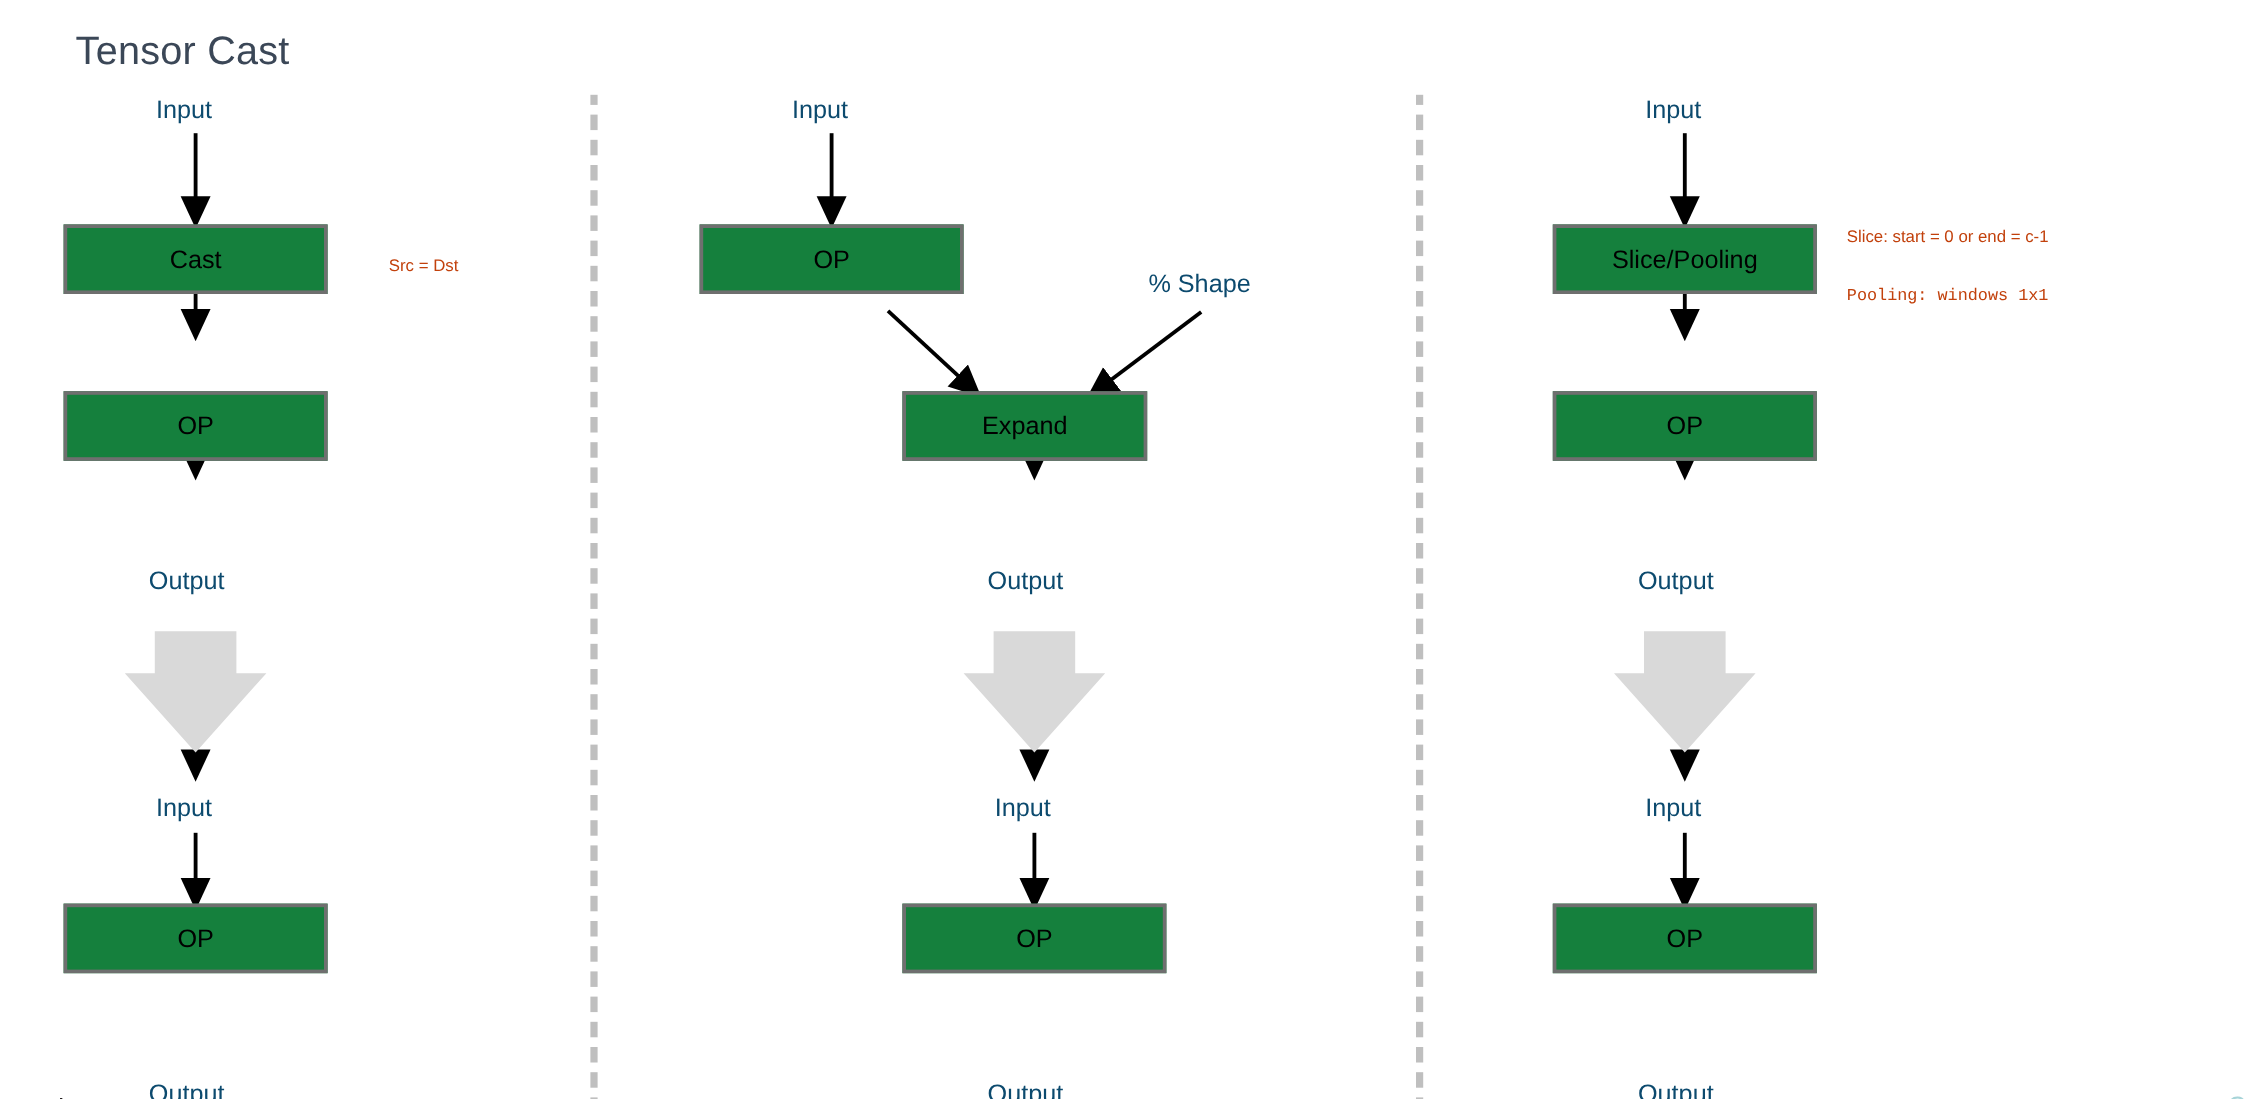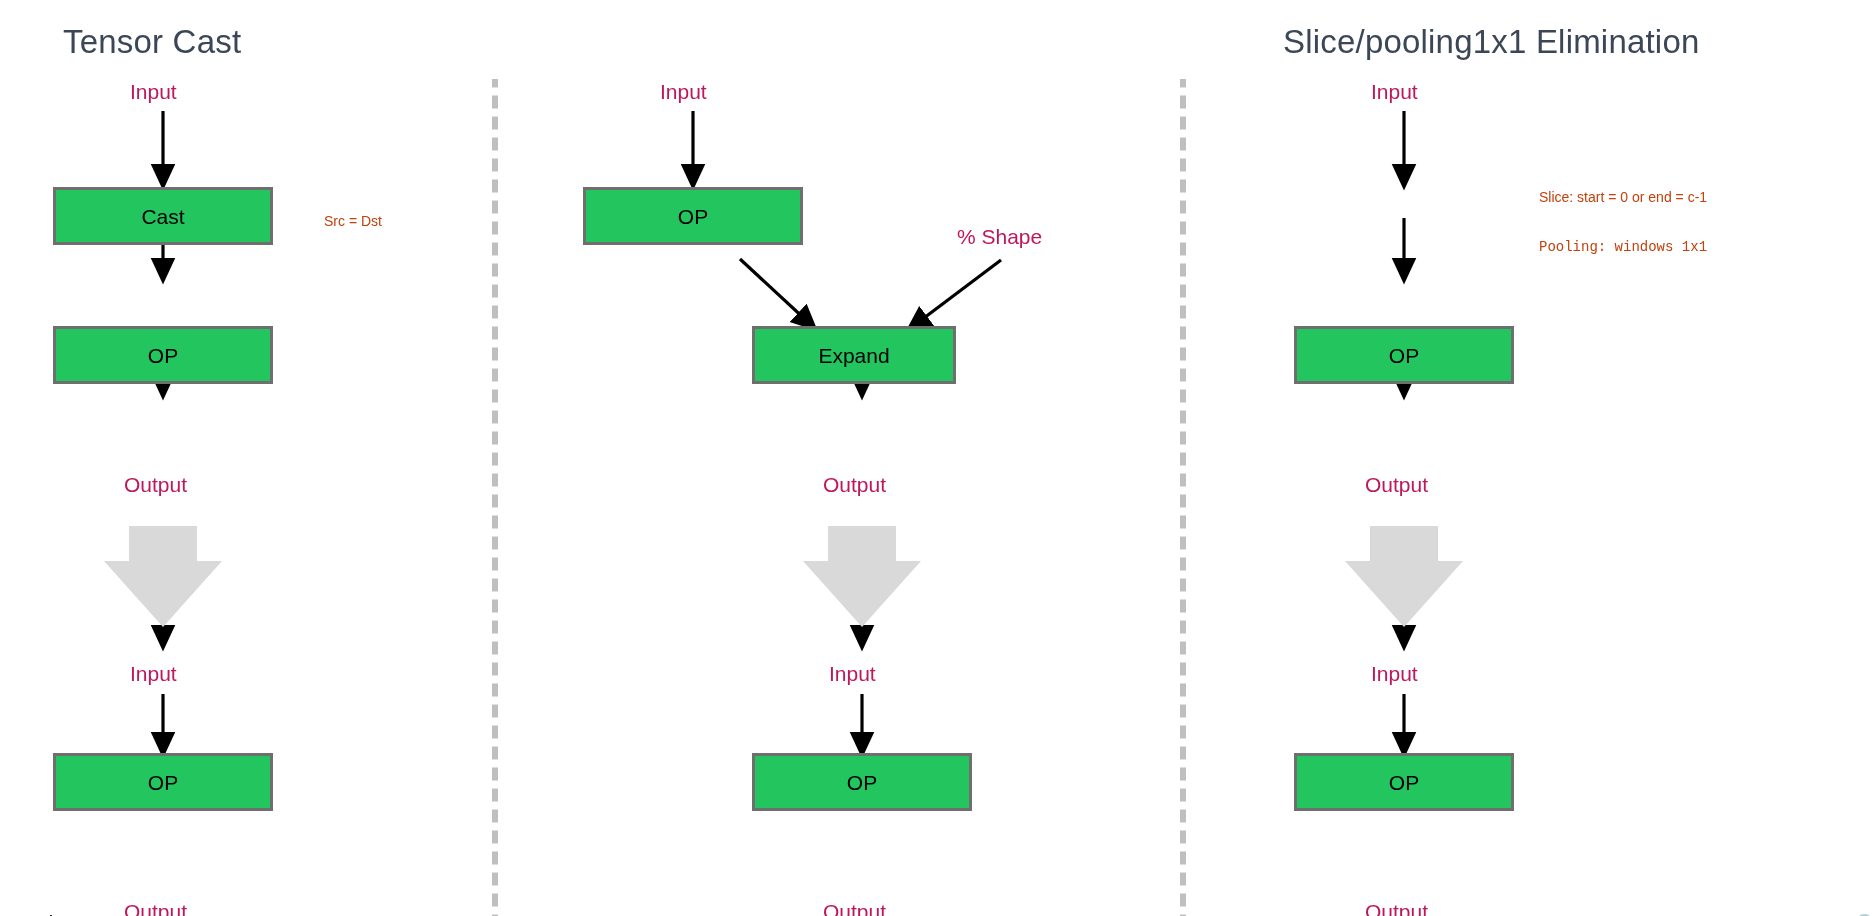--- a/index.html
+++ b/index.html
@@ -29,34 +29,34 @@
     font-size:33px;
     font-weight:400;
     letter-spacing:.2px;
     white-space:nowrap;
     line-height:1;
   }
 
   
   .node{
     position:absolute;
-    background:#22c55e;
+    background:#15803d;
     border:3px solid #6f6f6f;
     box-sizing:border-box;
     display:flex;align-items:center;justify-content:center;
     color:#000;
     font-size:21px;
     line-height:1;
     white-space:nowrap;
   }
 
   
   .lbl{
     position:absolute;
-    color:#be185d;
+    color:#0c4a6e;
     font-size:21px;
     line-height:1;
     white-space:nowrap;
   }
   .note{
     position:absolute;
     color:#c2410c;
     font-size:14px;
     line-height:1;
     white-space:nowrap;
@@ -146,23 +146,23 @@
   <div class="lbl" style="left:660px;top:66px;">Input</div>
   <div class="node" style="left:583px;top:172px;width:220px;height:58px;">OP</div>
   <div class="node" style="left:752px;top:311px;width:204px;height:58px;">Expand</div>
   <div class="lbl" style="left:957px;top:211px;">% Shape</div>
   <div class="lbl" style="left:823px;top:459px;">Output</div>
 
   <div class="lbl" style="left:829px;top:648px;">Input</div>
   <div class="node" style="left:752px;top:738px;width:220px;height:58px;">OP</div>
   <div class="lbl" style="left:823px;top:886px;">Output</div>
 
-  <div class="col-title" style="left:1283px;top:10px;">Slice/pooling1x1 Elimination</div>
 
   <div class="lbl" style="left:1371px;top:66px;">Input</div>
+  <div class="node" style="left:1294px;top:172px;width:220px;height:58px;">Slice/Pooling</div>
   <div class="node" style="left:1294px;top:311px;width:220px;height:58px;">OP</div>
   <div class="lbl" style="left:1365px;top:459px;">Output</div>
 
   <div class="note" style="left:1539px;top:175px;">Slice: start = 0 or end = c-1</div>
   <div class="note" style="left:1539px;top:225px;font-family:Liberation Mono, monospace;">Pooling: windows 1x1</div>
 
   <div class="lbl" style="left:1371px;top:648px;">Input</div>
   <div class="node" style="left:1294px;top:738px;width:220px;height:58px;">OP</div>
   <div class="lbl" style="left:1365px;top:886px;">Output</div>
 

